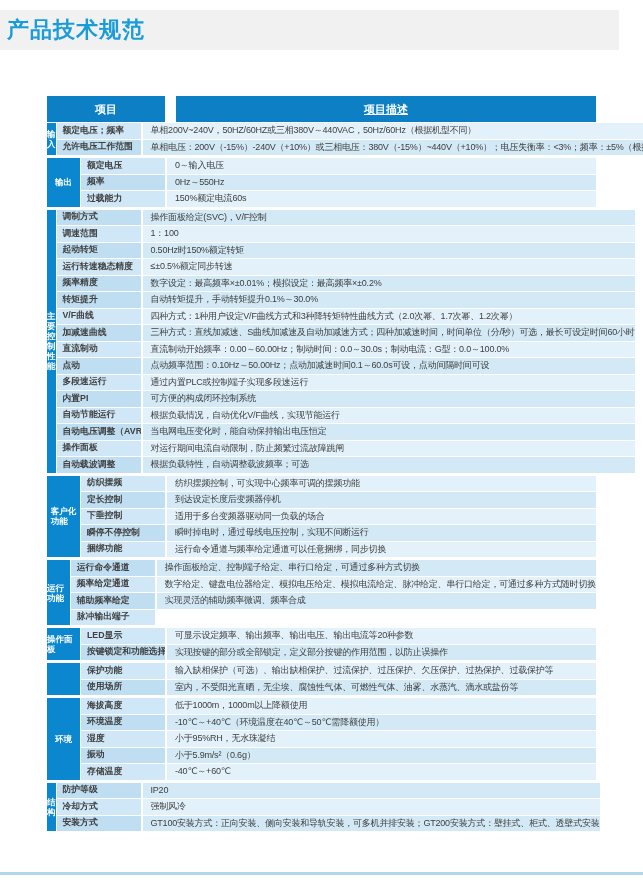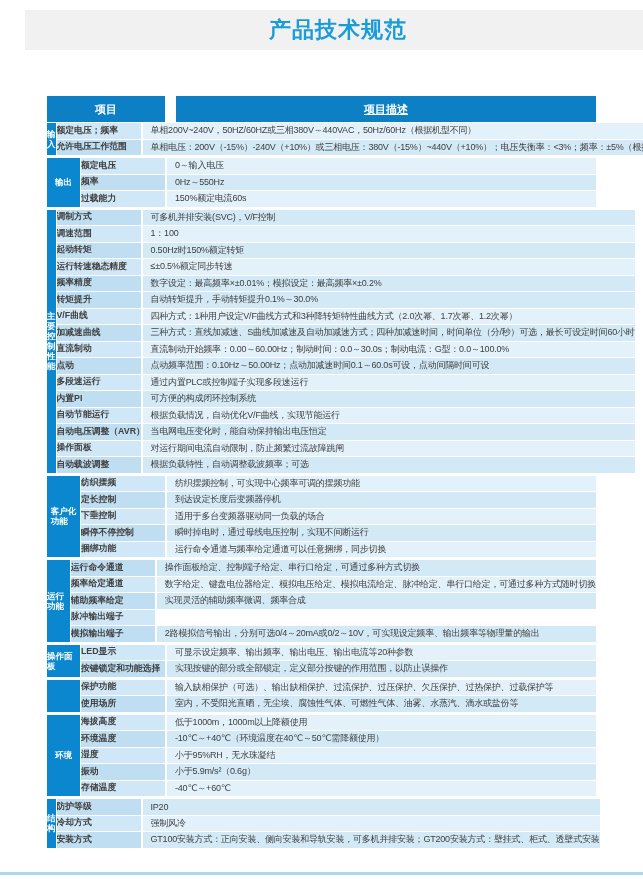--- a/index.html
+++ b/index.html
@@ -3,23 +3,22 @@
 <meta charset="utf-8">
 <style>
   html,body{margin:0;padding:0;}
   body{
     width:643px;height:880px;position:relative;background:#ffffff;
     font-family:"Liberation Sans","DejaVu Sans",sans-serif;
     color:var(--text,#404040);overflow:hidden;
   }
   
   .banner{
-    position:absolute;left:25px;top:10px;width:619px;height:40px;
+    position:absolute;left:0;top:10px;width:619px;height:40px;
     background:var(--banner-bg,#f1f1f2);
-    text-align:center;
   }
   .banner .title{
     padding-left:7px;line-height:40px;font-size:22px;font-weight:bold;
     color:var(--accent,#1a9cd8);letter-spacing:1px;
   }
   
   .spec-table{position:absolute;left:47px;top:96px;width:549px;}
   .thead{display:flex;height:26px;margin-bottom:1px;gap:9px;}
   .thead .h-item{
     width:118px;background:var(--header-bg,#0d7fc5);color:#fff;
@@ -33,21 +32,21 @@
   .sec-label{
     width:33px;background:var(--label-bg,#0b87d0);color:#fff;
     font-size:8.5px;font-weight:bold;line-height:10px;text-align:left;
     display:flex;align-items:center;justify-content:center;
     white-space:pre-line;margin-bottom:1px;
   }
   .rows{flex:1;margin-left:1px;}
   .row{display:flex;height:15.5px;margin-bottom:1px;}
   .cell-item{
     width:84px;display:flex;align-items:center;
-    padding-left:0;box-sizing:border-box;
+    padding-left:6px;box-sizing:border-box;
     font-size:8.8px;font-weight:600;white-space:nowrap;overflow:hidden;
   }
   .cell-desc{
     flex:1;margin-left:2px;display:flex;align-items:center;
     padding-left:8px;box-sizing:border-box;
     font-size:9px;font-weight:500;letter-spacing:-0.2px;
     white-space:nowrap;overflow:hidden;
   }
   .row.light .cell-item{background:var(--item-light,#cfe7f6);}
   .row.light .cell-desc{background:var(--desc-light,#e2f1fa);}
@@ -101,21 +100,21 @@
             <div class="cell-desc">150%额定电流60s</div>
           </div>
         </div>
       </div>
       <div class="section">
         <div class="sec-label">主要控制
 性能</div>
         <div class="rows">
           <div class="row dark">
             <div class="cell-item">调制方式</div>
-            <div class="cell-desc">可多机并排安装(SVC)，V/F控制</div>
+            <div class="cell-desc">操作面板给定(SVC)，V/F控制</div>
           </div>
           <div class="row light">
             <div class="cell-item">调速范围</div>
             <div class="cell-desc">1：100</div>
           </div>
           <div class="row dark">
             <div class="cell-item">起动转矩</div>
             <div class="cell-desc">0.50Hz时150%额定转矩</div>
           </div>
           <div class="row light">
@@ -209,24 +208,20 @@
             <div class="cell-item">频率给定通道</div>
             <div class="cell-desc">数字给定、键盘电位器给定、模拟电压给定、模拟电流给定、脉冲给定、串行口给定，可通过多种方式随时切换</div>
           </div>
           <div class="row dark">
             <div class="cell-item">辅助频率给定</div>
             <div class="cell-desc">实现灵活的辅助频率微调、频率合成</div>
           </div>
           <div class="row light">
             <div class="cell-item">脉冲输出端子</div>
           </div>
-          <div class="row dark">
-            <div class="cell-item">模拟输出端子</div>
-            <div class="cell-desc">2路模拟信号输出，分别可选0/4～20mA或0/2～10V，可实现设定频率、输出频率等物理量的输出</div>
-          </div>
         </div>
       </div>
       <div class="section">
         <div class="sec-label">操作面板</div>
         <div class="rows">
           <div class="row light">
             <div class="cell-item">LED显示</div>
             <div class="cell-desc">可显示设定频率、输出频率、输出电压、输出电流等20种参数</div>
           </div>
           <div class="row dark">

